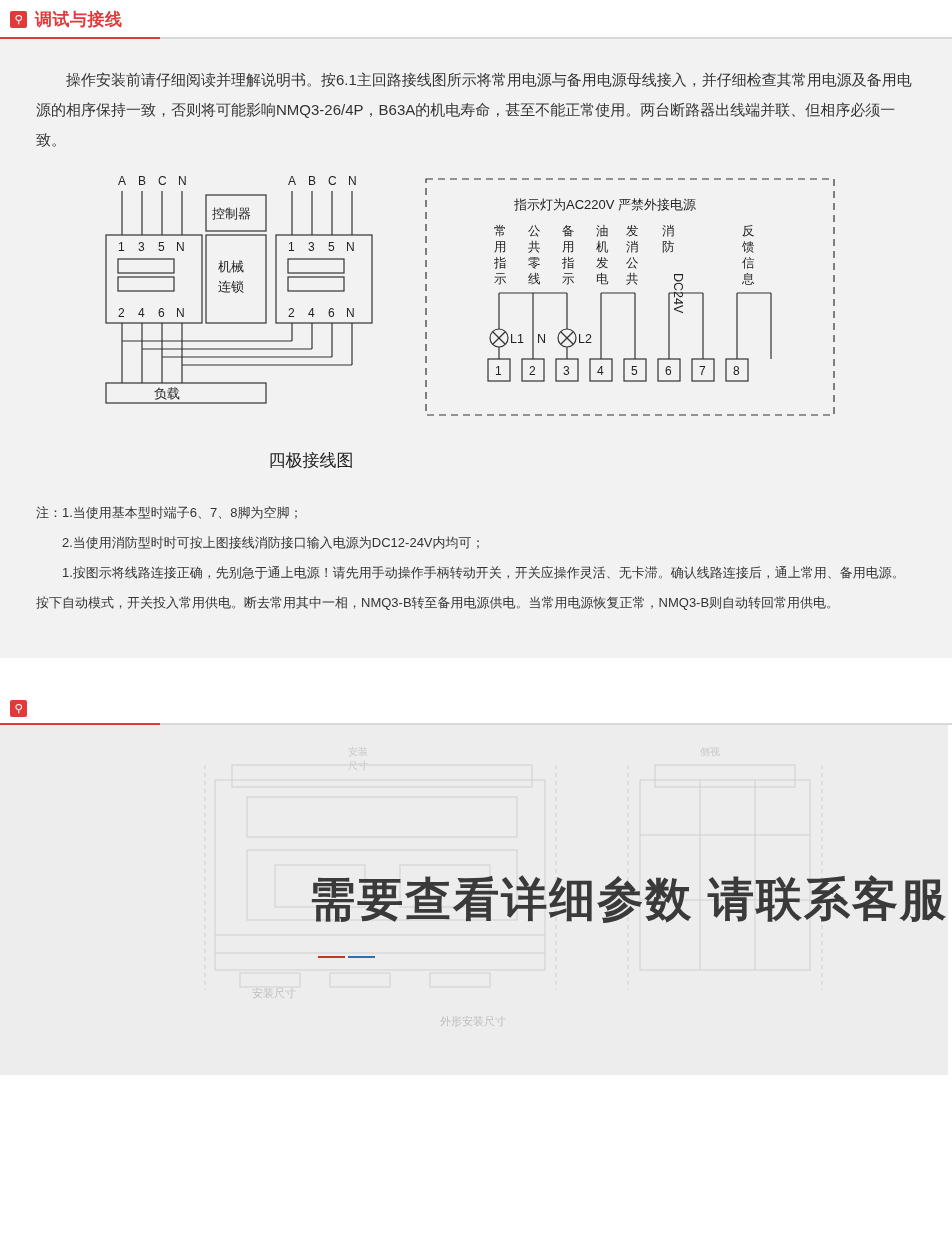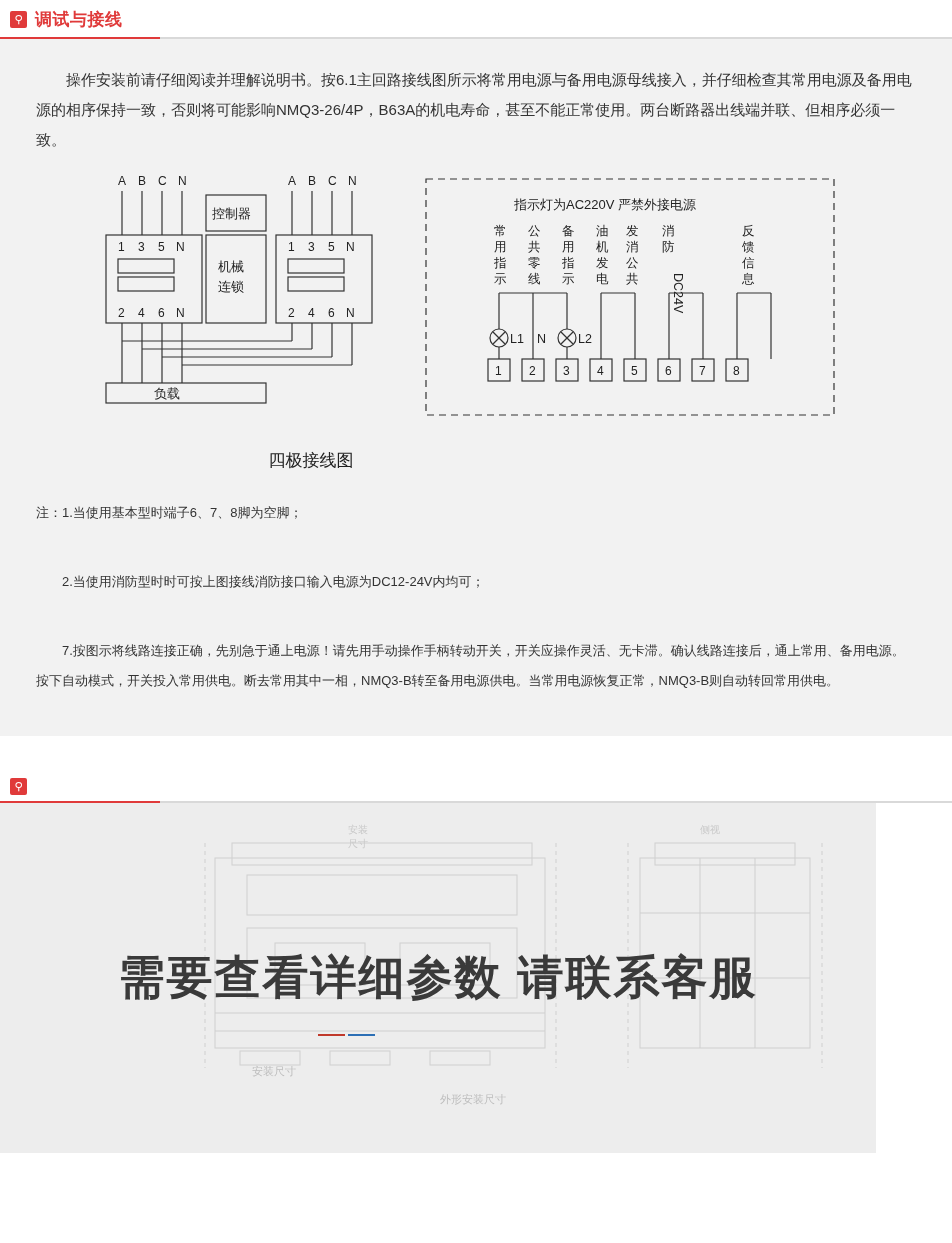--- a/index.html
+++ b/index.html
@@ -67,52 +67,52 @@
     color: #333;
     margin: 0 0 2px 0;
   }
   .para.indent { text-indent: 2em; }
   .note-line {
     font-size: 13px;
     line-height: 30px;
     color: #333;
     margin: 0;
   }
-  .note-line.ind1 { text-indent: 2em; margin-top: 39px; }
+  .note-line.ind1 { text-indent: 2em; }
   .notes { margin-top: 26px; }
 
   
   .diagram-wrap {
     margin: 18px 0 6px 0;
     display: flex;
     justify-content: center;
   }
   .diagram-caption {
     text-align: center;
     font-size: 17px;
     color: #222;
     margin-top: 2px;
     margin-left: -330px;
   }
 
   
   .dim-area {
     position: relative;
-    width: 876px;
+    width: 948px;
     height: 350px;
     background: #ededed;
     overflow: hidden;
   }
   .dim-overlay {
     position: absolute;
     left: 0;
     right: 0;
     top: 50%;
     transform: translateY(-50%);
-    text-align: center;
+    text-align: right;
     font-size: 46px;
     font-weight: bold;
     color: #3a3a3a;
     letter-spacing: 2px;
   }
   .spacer-white { height: 42px; background: #ffffff; }
   .hdr-pad { padding-top: 8px; }
 </style>
 </head>
 <body>
@@ -296,21 +296,21 @@
           <text x="637" y="202" fill="#222" stroke="none" font-size="12">8</text>
         </g>
       </svg>
     </div>
 
     <div class="diagram-caption">四极接线图</div>
 
     <div class="notes">
       <p class="note-line">注：1.当使用基本型时端子6、7、8脚为空脚；</p>
       <p class="note-line ind1">2.当使用消防型时时可按上图接线消防接口输入电源为DC12-24V内均可；</p>
-      <p class="note-line ind1">7.按图示将线路连接正确，先别急于通上电源！请先用手动操作手柄转动开关，开关应操作灵活、无卡滞。确认线路连接后，通上常用、备用电源。按下自动模式，开关投入常用供电。断去常用其中一相，NMQ3-B转至备用电源供电。当常用电源恢复正常，NMQ3-B则自动转回常用供电。</p>
+      <p class="note-line ind1">1.按图示将线路连接正确，先别急于通上电源！请先用手动操作手柄转动开关，开关应操作灵活、无卡滞。确认线路连接后，通上常用、备用电源。按下自动模式，开关投入常用供电。断去常用其中一相，NMQ3-B转至备用电源供电。当常用电源恢复正常，NMQ3-B则自动转回常用供电。</p>
     </div>
   </div>
 
   <div class="spacer-white"></div>
 
   <div>
     <div class="section-header">
       <span class="hdr-icon">⚲</span>
       <span class="hdr-underline"></span>
     </div>

